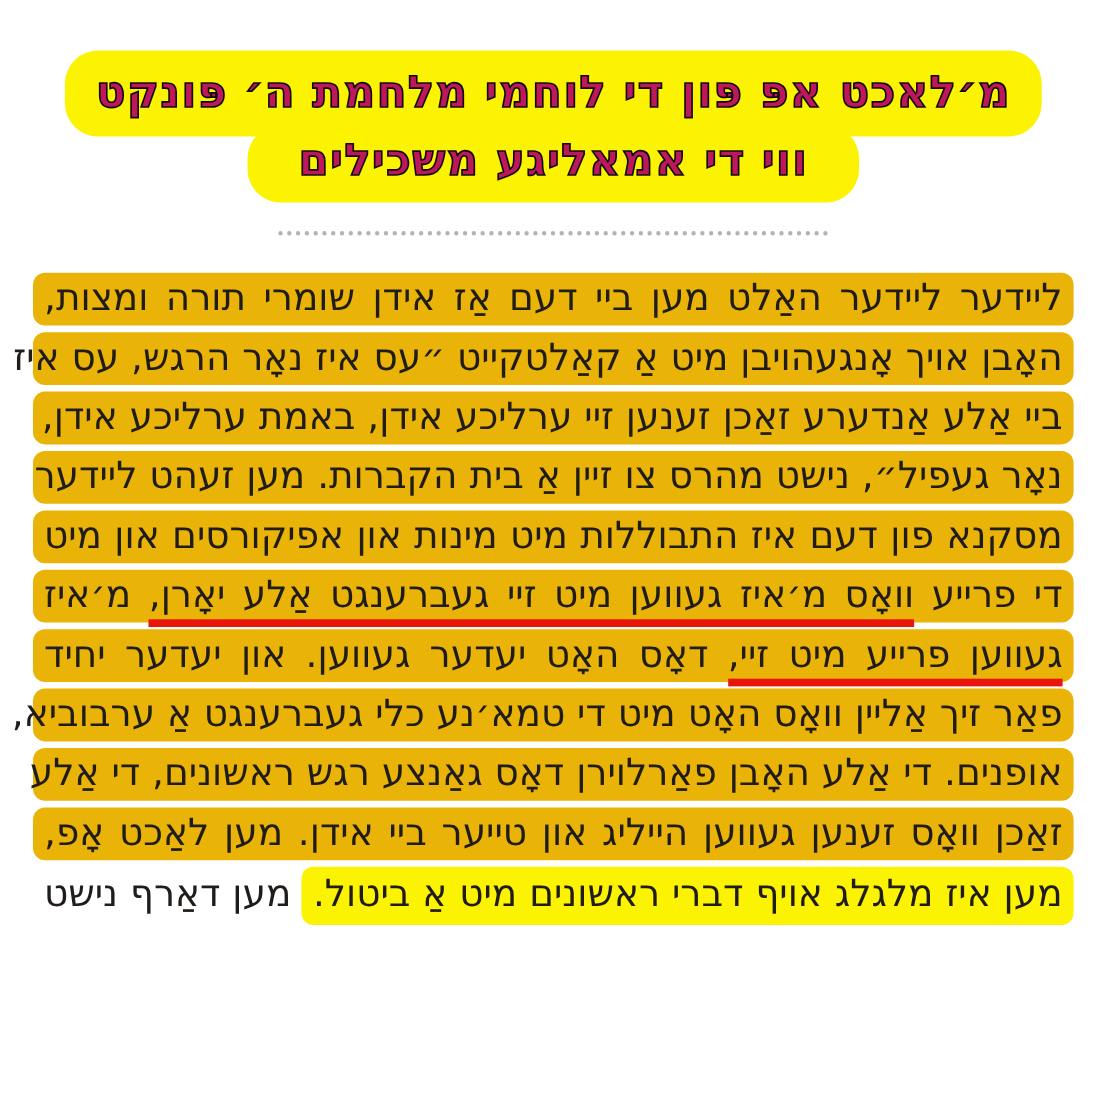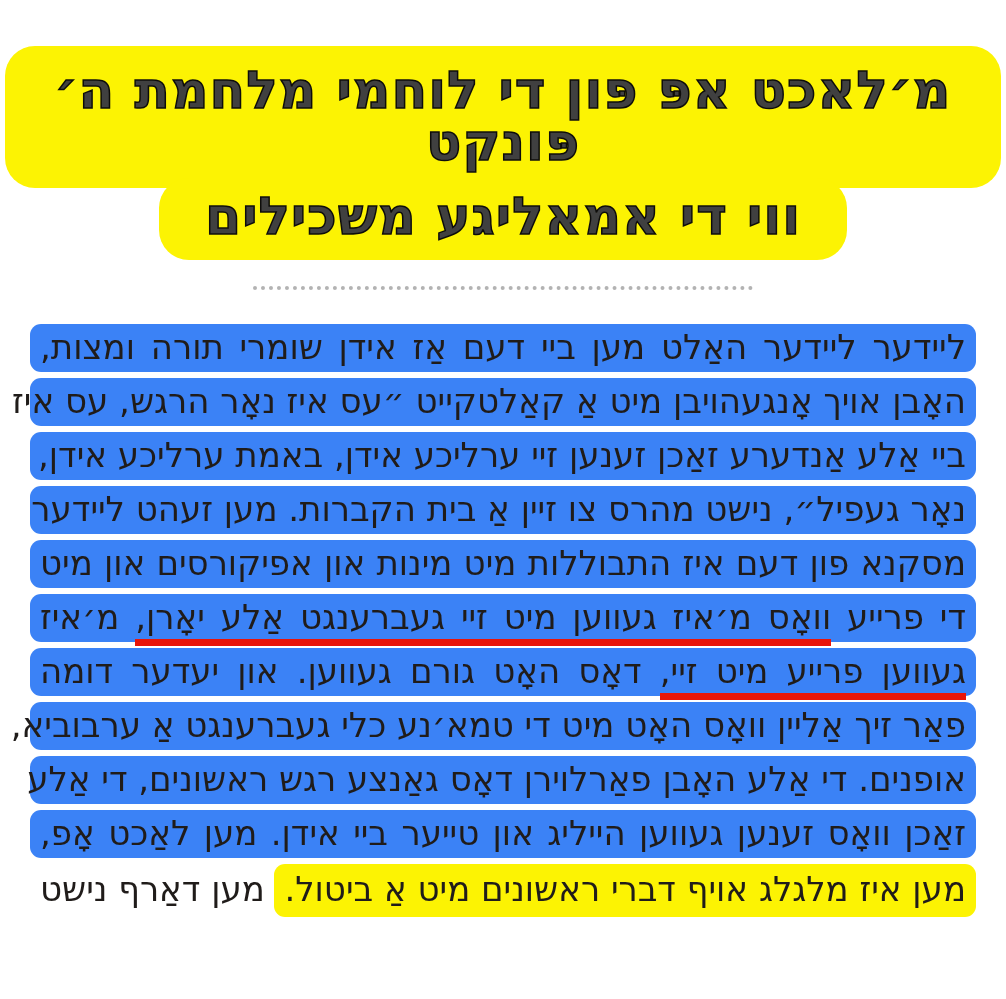--- a/index.html
+++ b/index.html
@@ -20,23 +20,23 @@
   
   .headline {
     text-align: center;
     padding-top: 46px;
     line-height: 1;
   }
   .headline-pill {
     display: inline-block;
     background: #fcf303;
     border-radius: 30px;
-    color: #404040;
+    color: #be185d;
     font-weight: bold;
-    font-size: 52px;
+    font-size: 40px;
     letter-spacing: 1px;
     -webkit-text-stroke: 1.5px #0d0c0a;
   }
   .headline-pill.l1 {
     padding: 18px 28px 20px 28px;
     max-width: 940px;
   }
   .headline-pill.l2 {
     padding: 12px 46px 18px 46px;
     margin-top: -10px;
@@ -60,21 +60,21 @@
   .tline {
     display: block;
     line-height: 45px;
     height: 45px;
     margin-bottom: 6px;
     text-align: justify;
     text-align-last: justify;
     white-space: nowrap;
   }
   .tline.hl {
-    background: #3b82f6;
+    background: #eab308;
     border-radius: 11px;
     padding: 1px 10px 2px 10px;
     margin-right: -10px;
     margin-left: -10px;
   }
   .tline.split {
     display: flex;
     justify-content: space-between;
     align-items: baseline;
     text-align: right;
@@ -110,21 +110,21 @@
   <div class="body-text">
 
     <span class="tline hl">ליידער ליידער האַלט מען ביי דעם אַז אידן שומרי תורה ומצות,</span>
     <span class="tline hl">האָבן אויך אָנגעהויבן מיט אַ קאַלטקייט ״עס איז נאָר הרגש, עס איז</span>
     <span class="tline hl">ביי אַלע אַנדערע זאַכן זענען זיי ערליכע אידן, באמת ערליכע אידן,</span>
     <span class="tline hl">נאָר געפיל״, נישט מהרס צו זיין אַ בית הקברות. מען זעהט ליידער</span>
     <span class="tline hl">מסקנא פון דעם איז התבוללות מיט מינות און אפיקורסים און מיט</span>
 
     <span class="tline hl"><span>די פרייע </span><span class="redline">וואָס מ׳איז געווען מיט זיי געברענגט אַלע יאָרן,</span><span> מ׳איז</span></span>
 
-    <span class="tline hl"><span class="redline">געווען פרייע מיט זיי,</span><span> דאָס האָט גורם געווען. און יעדער דומה</span></span>
+    <span class="tline hl"><span class="redline">געווען פרייע מיט זיי,</span><span> דאָס האָט יעדער געווען. און יעדער יחיד</span></span>
 
     <span class="tline hl">פאַר זיך אַליין וואָס האָט מיט די טמא׳נע כלי געברענגט אַ ערבוביא,</span>
     <span class="tline hl">אופנים. די אַלע האָבן פאַרלוירן דאָס גאַנצע רגש ראשונים, די אַלע</span>
     <span class="tline hl">זאַכן וואָס זענען געווען הייליג און טייער ביי אידן. מען לאַכט אָפ,</span>
 
     <span class="tline split">
         <span class="seg-hl">מען איז מלגלג אויף דברי ראשונים מיט אַ ביטול.</span>
         <span>מען דאַרף נישט</span>
       </span>
 

